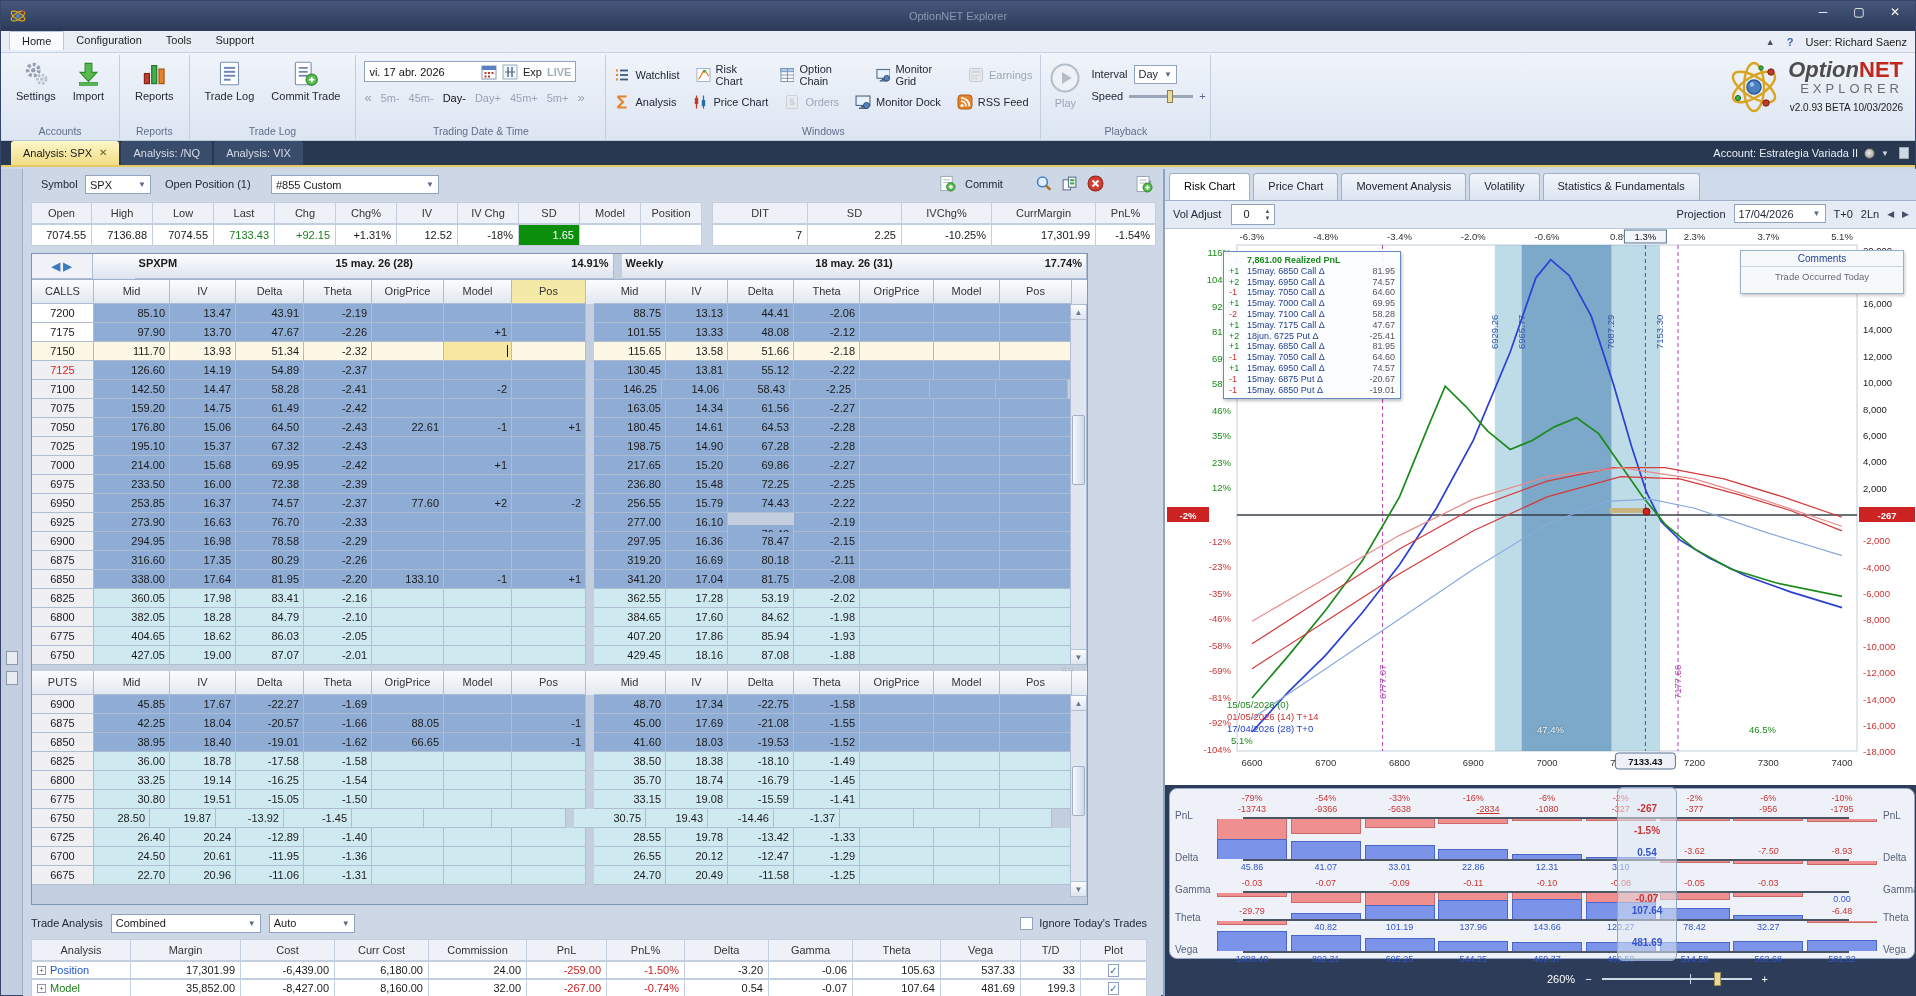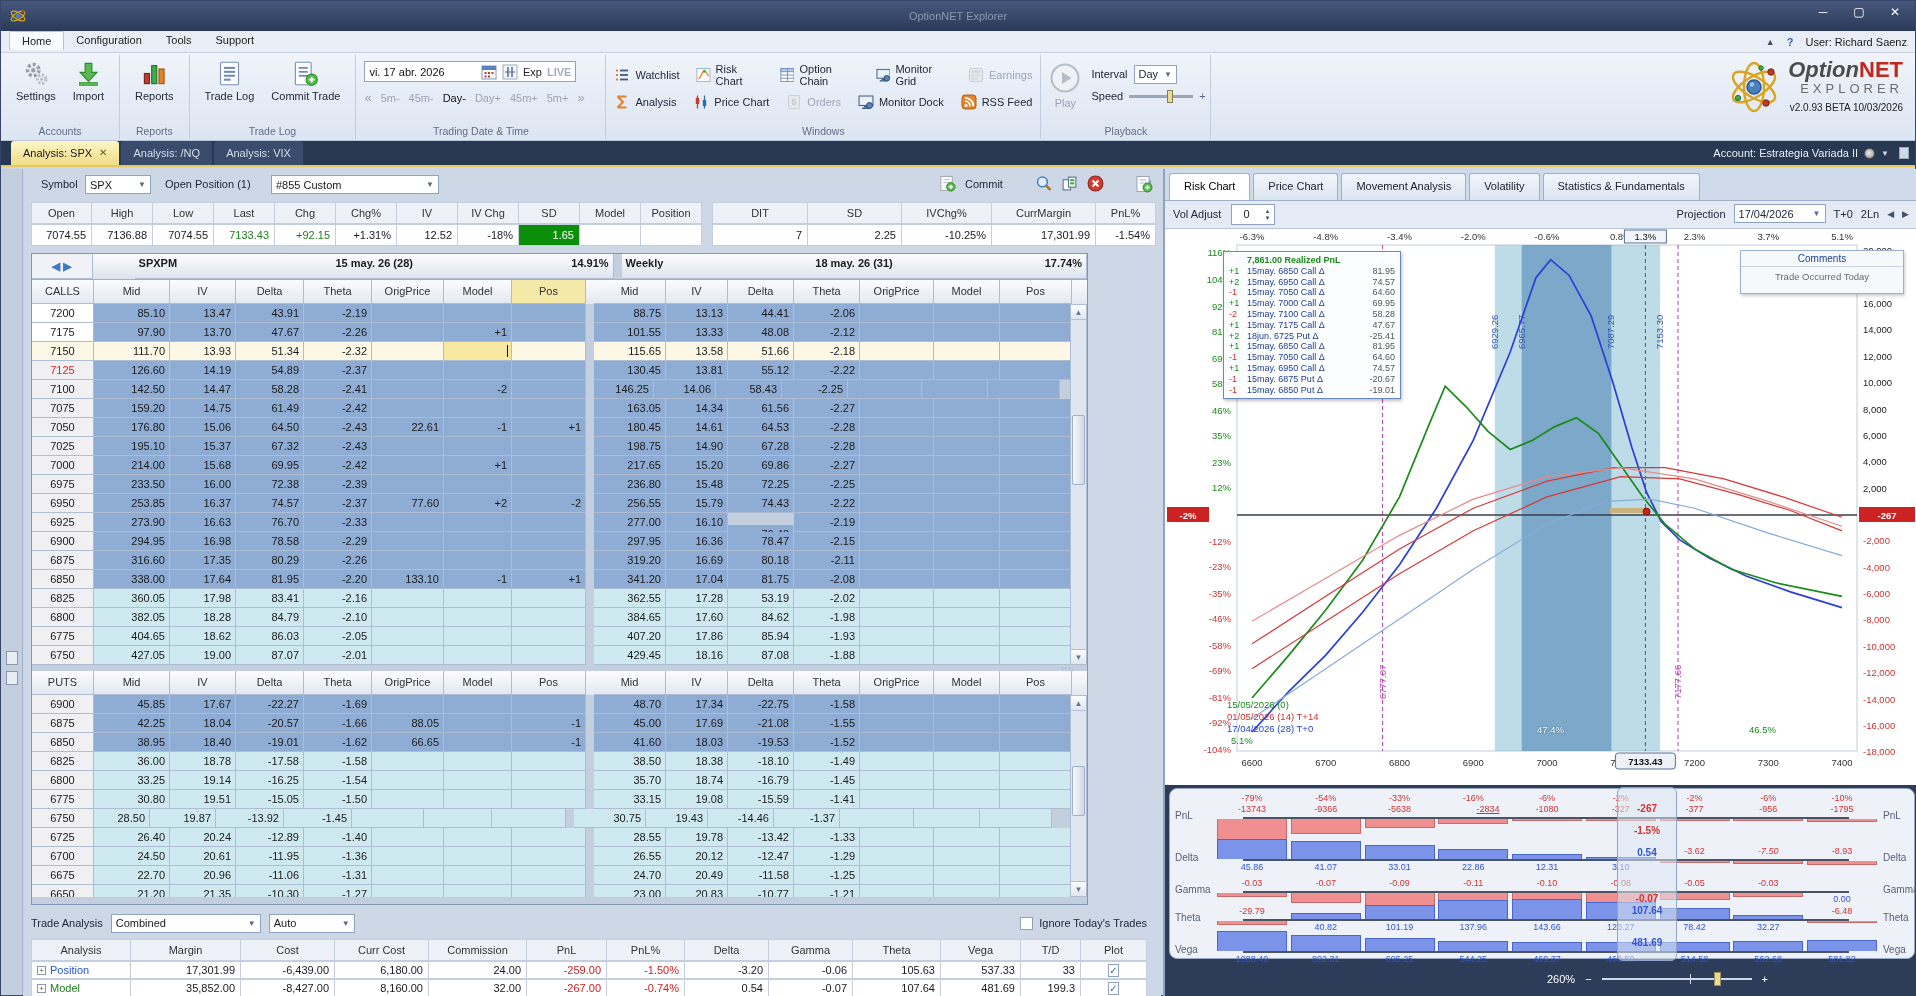--- a/index.html
+++ b/index.html
@@ -25,21 +25,21 @@
 
   
   #ribbon{position:absolute;top:52px;left:0;right:0;height:88px;background:linear-gradient(#f0f4fa,#dce5f2);border-bottom:1px solid #b9c6da;}
   .rgroup{float:left;height:84px;margin-top:2px;padding:2px 8px 0 8px;border-right:1px solid #c2cddd;position:relative;}
   .glabel{position:absolute;bottom:2px;left:0;right:0;text-align:center;color:#5f6e88;font-size:10.5px;}
   .rbtn{display:inline-block;text-align:center;vertical-align:top;padding:2px 7px;border-radius:3px;color:#20293a;}
   .ric{display:inline-block;width:16px;height:16px;vertical-align:-4px;}
   .ric svg{width:100%;height:100%;display:block;}
   .ric.lg{display:block;width:27px;height:27px;margin:1px auto 3px auto;}
   .wrows{padding-top:6px;}
-  .wrow{display:flex;gap:16px;margin-bottom:7px;justify-content:space-between;}
+  .wrow{display:flex;gap:16px;margin-bottom:7px;}
   .wbtn{display:flex;align-items:center;gap:5px;color:#20293a;}
   .wbtn.dis{color:#9aa6b8;}
   .wbtn.dis .ric{opacity:.45;filter:grayscale(1);}
   #dtgroup .datebox{display:flex;align-items:center;background:#fff;border:1px solid #8fa3c0;height:21px;margin-top:4px;padding:0 4px;gap:5px;width:212px;}
   #dtgroup .datebox .dtxt{flex:1;color:#111;}
   #dtgroup .exp{color:#222;}
   #dtgroup .live{color:#a3aebf;font-weight:bold;}
   #steps{display:flex;gap:9px;margin-top:8px;align-items:center;color:#98a4b5;}
   .tstep.on{color:#111;}
   .dchev{color:#98a4b5;font-size:13px;}
@@ -758,21 +758,21 @@
         <div class="crow zb">
           <div class="ccell strk " style="width: 62px;">7100</div>
           <div class="ccell zc-cell num mg" style="width: 76px;">142.50</div>
           <div class="ccell zc-cell num" style="width: 66px;">14.47</div>
           <div class="ccell zc-cell num" style="width: 68px;">58.28</div>
           <div class="ccell zc-cell num" style="width: 68px;">-2.41</div>
           <div class="ccell zc-cell num" style="width: 72px;"></div>
           <div class="ccell zc-cell num" style="width: 68px;">-2</div>
           <div class="ccell zc-cell num" style="width: 74px;"></div>
           <div class="ccell divcol" style="width: 8px;"></div>
-          <div class="ccell zc-cell num mg" style="width: 60px;">146.25</div>
+          <div class="ccell zc-cell num mg" style="width: 68px;">146.25</div>
           <div class="ccell zc-cell num" style="width: 62px;">14.06</div>
           <div class="ccell zc-cell num" style="width: 66px;">58.43</div>
           <div class="ccell zc-cell num" style="width: 66px;">-2.25</div>
           <div class="ccell zc-cell" style="width: 74px;"></div>
           <div class="ccell zc-cell" style="width: 66px;"></div>
           <div class="ccell zc-cell" style="width: 72px;"></div>
         </div>
         <div class="crow zb">
           <div class="ccell strk " style="width: 62px;">7075</div>
           <div class="ccell zc-cell num mg" style="width: 76px;">159.20</div>
@@ -1216,38 +1216,20 @@
             <div class="ccell zc-cell num" style="width: 68px;">-11.06</div>
             <div class="ccell zc-cell num" style="width: 68px;">-1.31</div>
             <div class="ccell zc-cell num" style="width: 72px;"></div>
             <div class="ccell zc-cell num" style="width: 68px;"></div>
             <div class="ccell zc-cell num" style="width: 74px;"></div>
             <div class="ccell divcol" style="width: 8px;"></div>
             <div class="ccell zc-cell num mr" style="width: 72px;">24.70</div>
             <div class="ccell zc-cell num" style="width: 62px;">20.49</div>
             <div class="ccell zc-cell num" style="width: 66px;">-11.58</div>
             <div class="ccell zc-cell num" style="width: 66px;">-1.25</div>
-            <div class="ccell zc-cell" style="width: 74px;"></div>
-            <div class="ccell zc-cell" style="width: 66px;"></div>
-            <div class="ccell zc-cell" style="width: 72px;"></div>
-          </div>
-          <div class="crow zc">
-            <div class="ccell strk " style="width: 62px;">6650</div>
-            <div class="ccell zc-cell num mr" style="width: 76px;">21.20</div>
-            <div class="ccell zc-cell num" style="width: 66px;">21.35</div>
-            <div class="ccell zc-cell num" style="width: 68px;">-10.30</div>
-            <div class="ccell zc-cell num" style="width: 68px;">-1.27</div>
-            <div class="ccell zc-cell num" style="width: 72px;"></div>
-            <div class="ccell zc-cell num" style="width: 68px;"></div>
-            <div class="ccell zc-cell num" style="width: 74px;"></div>
-            <div class="ccell divcol" style="width: 8px;"></div>
-            <div class="ccell zc-cell num mr" style="width: 72px;">23.00</div>
-            <div class="ccell zc-cell num" style="width: 62px;">20.83</div>
-            <div class="ccell zc-cell num" style="width: 66px;">-10.77</div>
-            <div class="ccell zc-cell num" style="width: 66px;">-1.21</div>
             <div class="ccell zc-cell" style="width: 74px;"></div>
             <div class="ccell zc-cell" style="width: 66px;"></div>
             <div class="ccell zc-cell" style="width: 72px;"></div>
           </div>
         </div>
         <div class="vsb" style="right: 0px; top: 50px; height: 361px;">
           <span class="sbarr">▲</span>
           <span class="sbarr bot">▼</span>
           <span class="thumb" style="top: 110px; height: 70px;"></span>
         </div>

